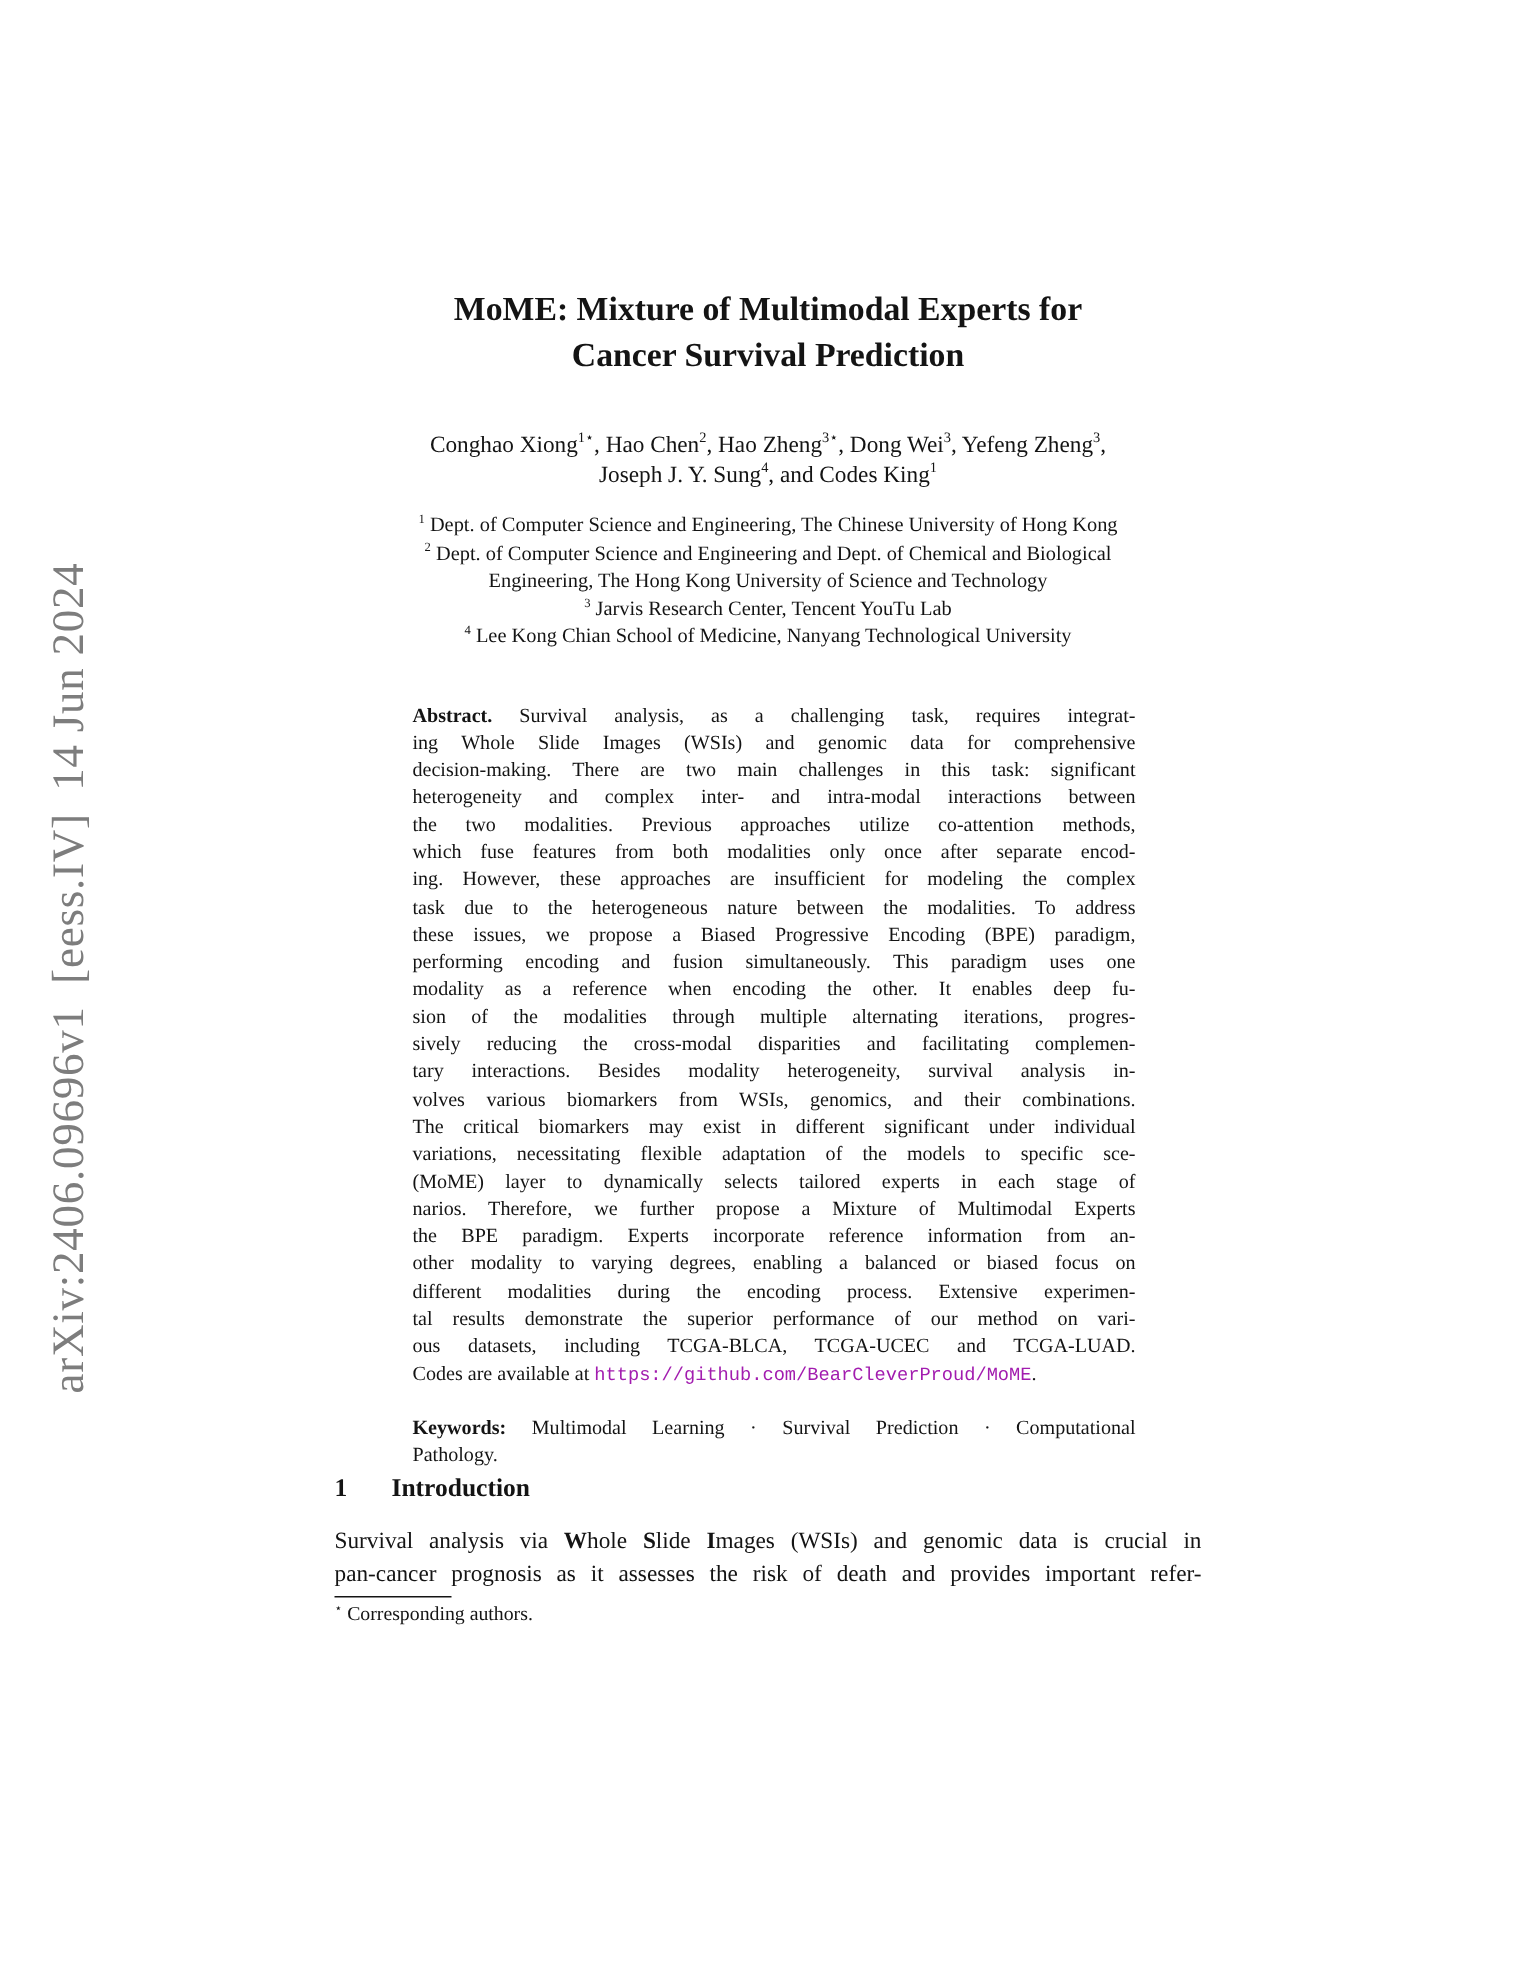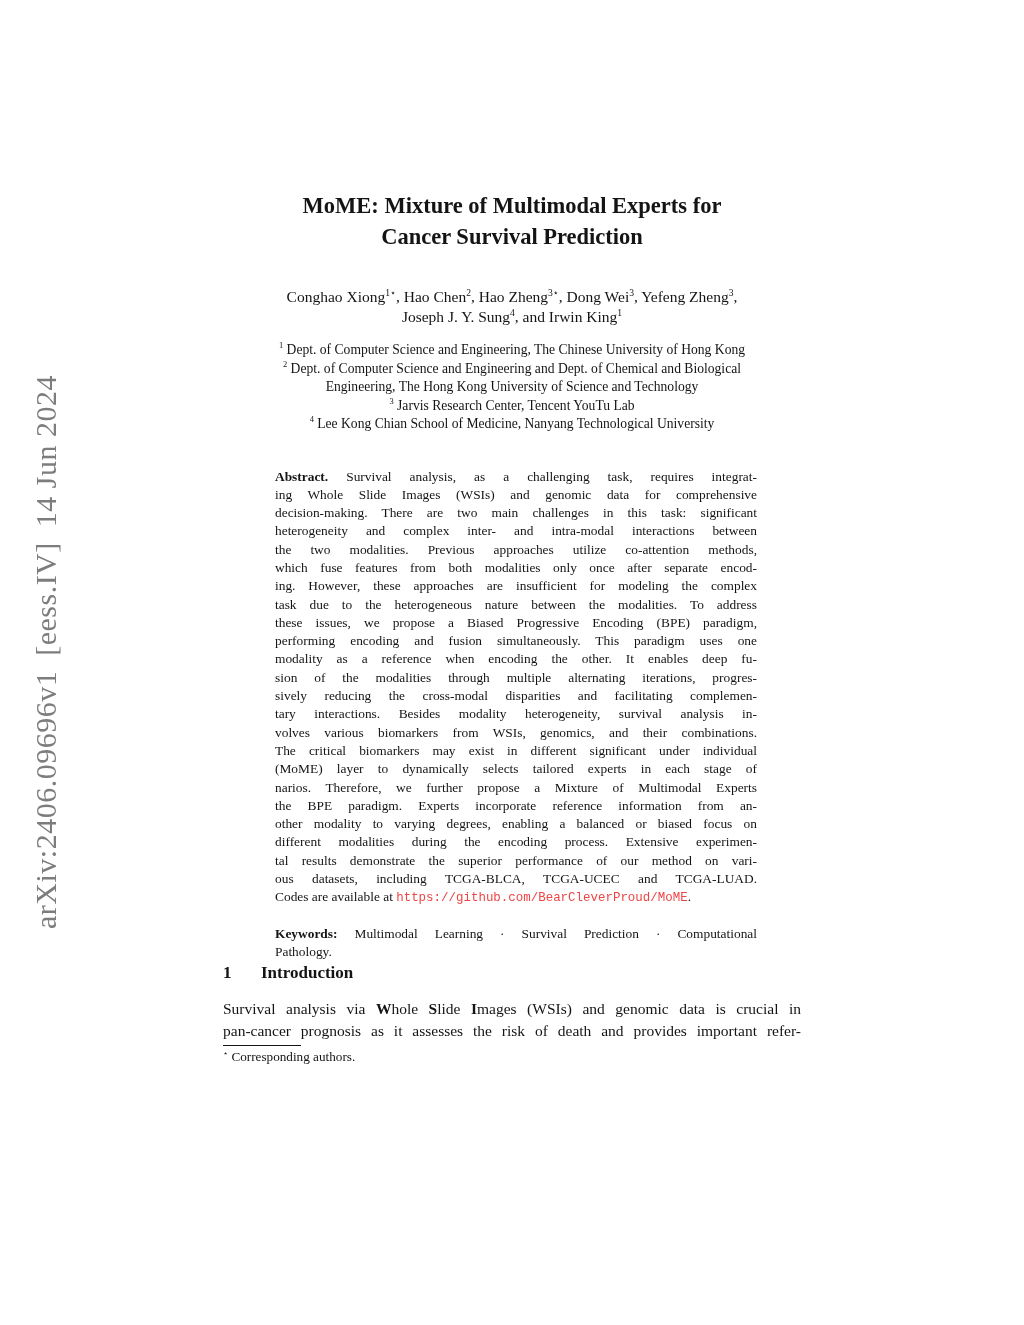--- a/index.html
+++ b/index.html
@@ -50,21 +50,21 @@
   .abstract {
     margin: 34px 44px 0 52px;
     font-size: 13.4px;
     line-height: 18.3px;
   }
   .jline { text-align: justify; text-align-last: justify; }
   .jline-last { text-align-last: left; }
   .mono-link {
     font-family: "Liberation Mono", monospace;
     font-size: 0.93em;
-    color: #ef4444;
+    color: #a21caf;
     text-decoration: none;
   }
   .keywords {
     margin: 17px 44px 0 52px;
     font-size: 13.4px;
     line-height: 18.3px;
   }
   .section-heading {
     font-weight: bold;
     font-size: 17px;
@@ -97,21 +97,21 @@
 
 <div class="content">
 
   <div class="paper-title">
     <div>MoME: Mixture of Multimodal Experts for</div>
     <div>Cancer Survival Prediction</div>
   </div>
 
   <div class="authors">
     <div><span>Conghao Xiong</span><sup>1⋆</sup><span>, Hao Chen</span><sup>2</sup><span>, Hao Zheng</span><sup>3⋆</sup><span>, Dong Wei</span><sup>3</sup><span>, Yefeng Zheng</span><sup>3</sup><span>,</span></div>
-    <div><span>Joseph J. Y. Sung</span><sup>4</sup><span>, and Irwin King</span><sup>1</sup></div>
+    <div><span>Joseph J. Y. Sung</span><sup>4</sup><span>, and Codes King</span><sup>1</sup></div>
   </div>
 
   <div class="affiliations">
     <div><sup>1</sup><span> Dept. of Computer Science and Engineering, The Chinese University of Hong Kong</span></div>
     <div><sup>2</sup><span> Dept. of Computer Science and Engineering and Dept. of Chemical and Biological</span></div>
     <div><span>Engineering, The Hong Kong University of Science and Technology</span></div>
     <div><sup>3</sup><span> Jarvis Research Center, Tencent YouTu Lab</span></div>
     <div><sup>4</sup><span> Lee Kong Chian School of Medicine, Nanyang Technological University</span></div>
   </div>
 
@@ -125,20 +125,21 @@
     <div class="jline">ing. However, these approaches are insufficient for modeling the complex</div>
     <div class="jline">task due to the heterogeneous nature between the modalities. To address</div>
     <div class="jline">these issues, we propose a Biased Progressive Encoding (BPE) paradigm,</div>
     <div class="jline">performing encoding and fusion simultaneously. This paradigm uses one</div>
     <div class="jline">modality as a reference when encoding the other. It enables deep fu-</div>
     <div class="jline">sion of the modalities through multiple alternating iterations, progres-</div>
     <div class="jline">sively reducing the cross-modal disparities and facilitating complemen-</div>
     <div class="jline">tary interactions. Besides modality heterogeneity, survival analysis in-</div>
     <div class="jline">volves various biomarkers from WSIs, genomics, and their combinations.</div>
     <div class="jline">The critical biomarkers may exist in different significant under individual</div>
+    <div class="jline">variations, necessitating flexible adaptation of the models to specific sce-</div>
     <div class="jline">(MoME) layer to dynamically selects tailored experts in each stage of</div>
     <div class="jline">narios. Therefore, we further propose a Mixture of Multimodal Experts</div>
     <div class="jline">the BPE paradigm. Experts incorporate reference information from an-</div>
     <div class="jline">other modality to varying degrees, enabling a balanced or biased focus on</div>
     <div class="jline">different modalities during the encoding process. Extensive experimen-</div>
     <div class="jline">tal results demonstrate the superior performance of our method on vari-</div>
     <div class="jline">ous datasets, including TCGA-BLCA, TCGA-UCEC and TCGA-LUAD.</div>
     <div class="jline jline-last"><span>Codes are available at </span><a href="#" class="mono-link">https://github.com/BearCleverProud/MoME</a><span>.</span></div>
   </div>
 

